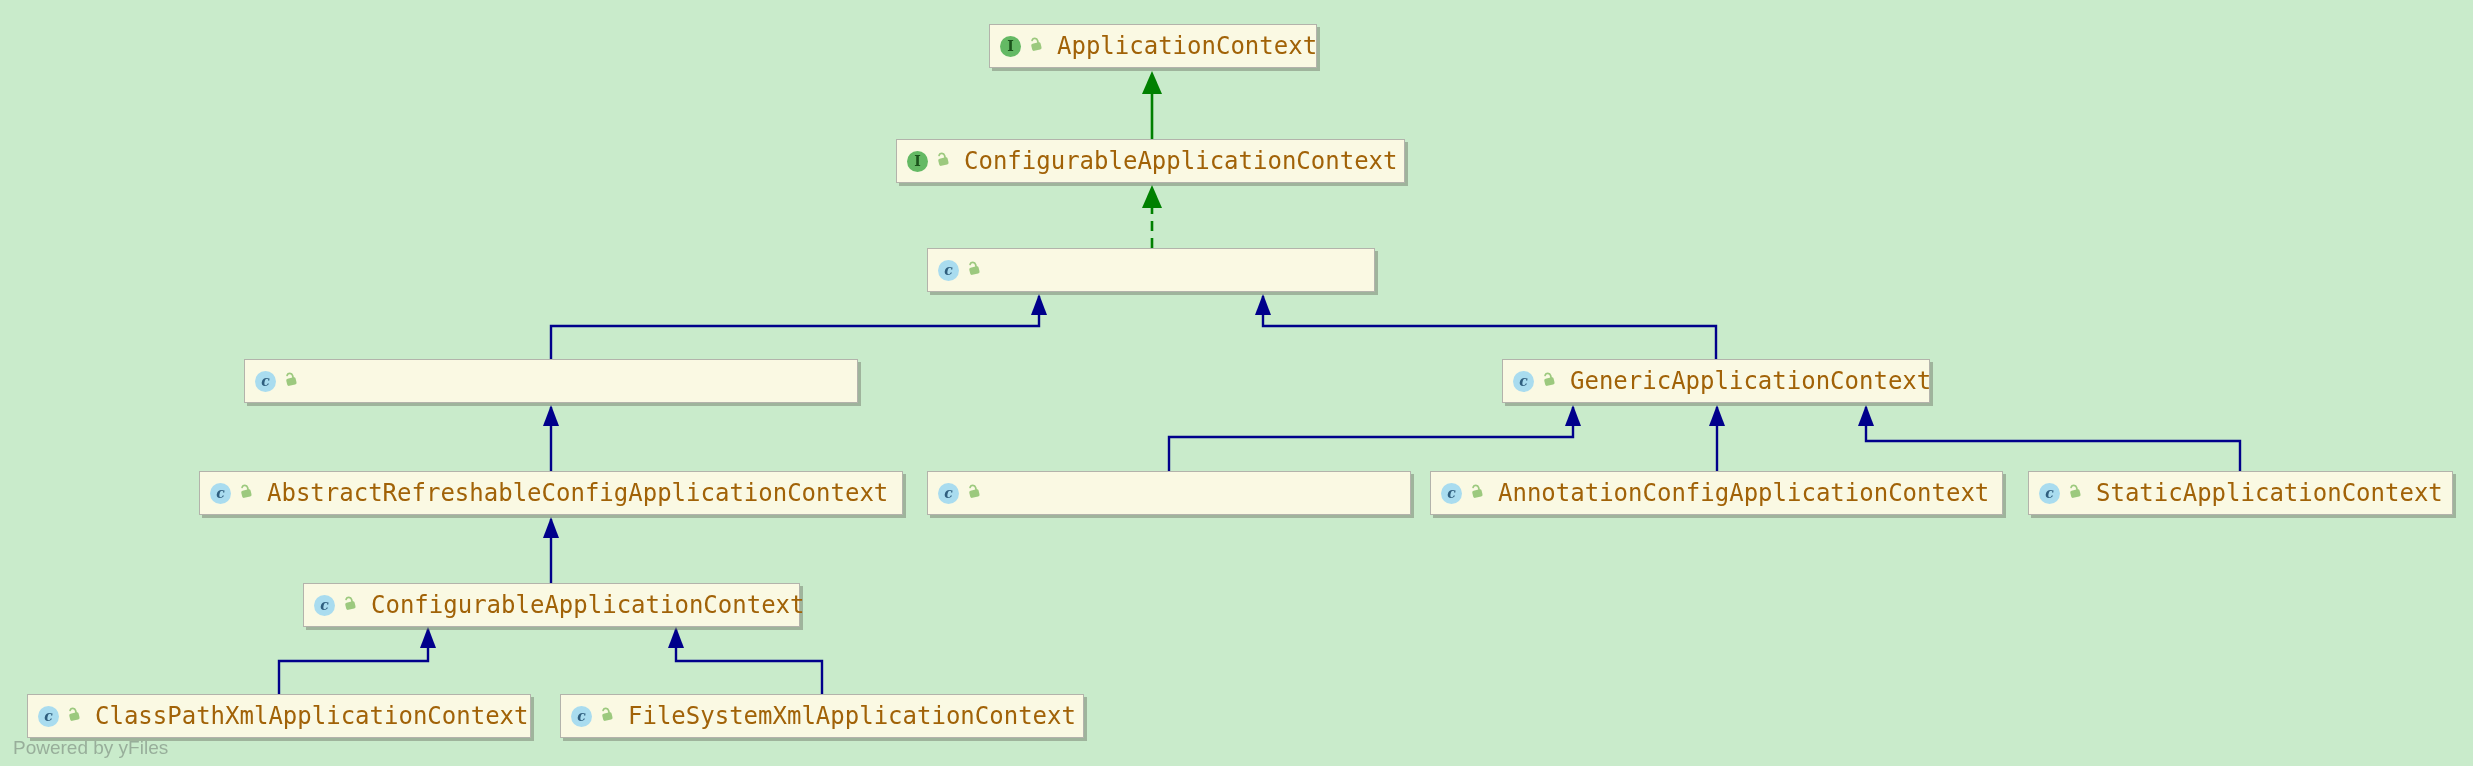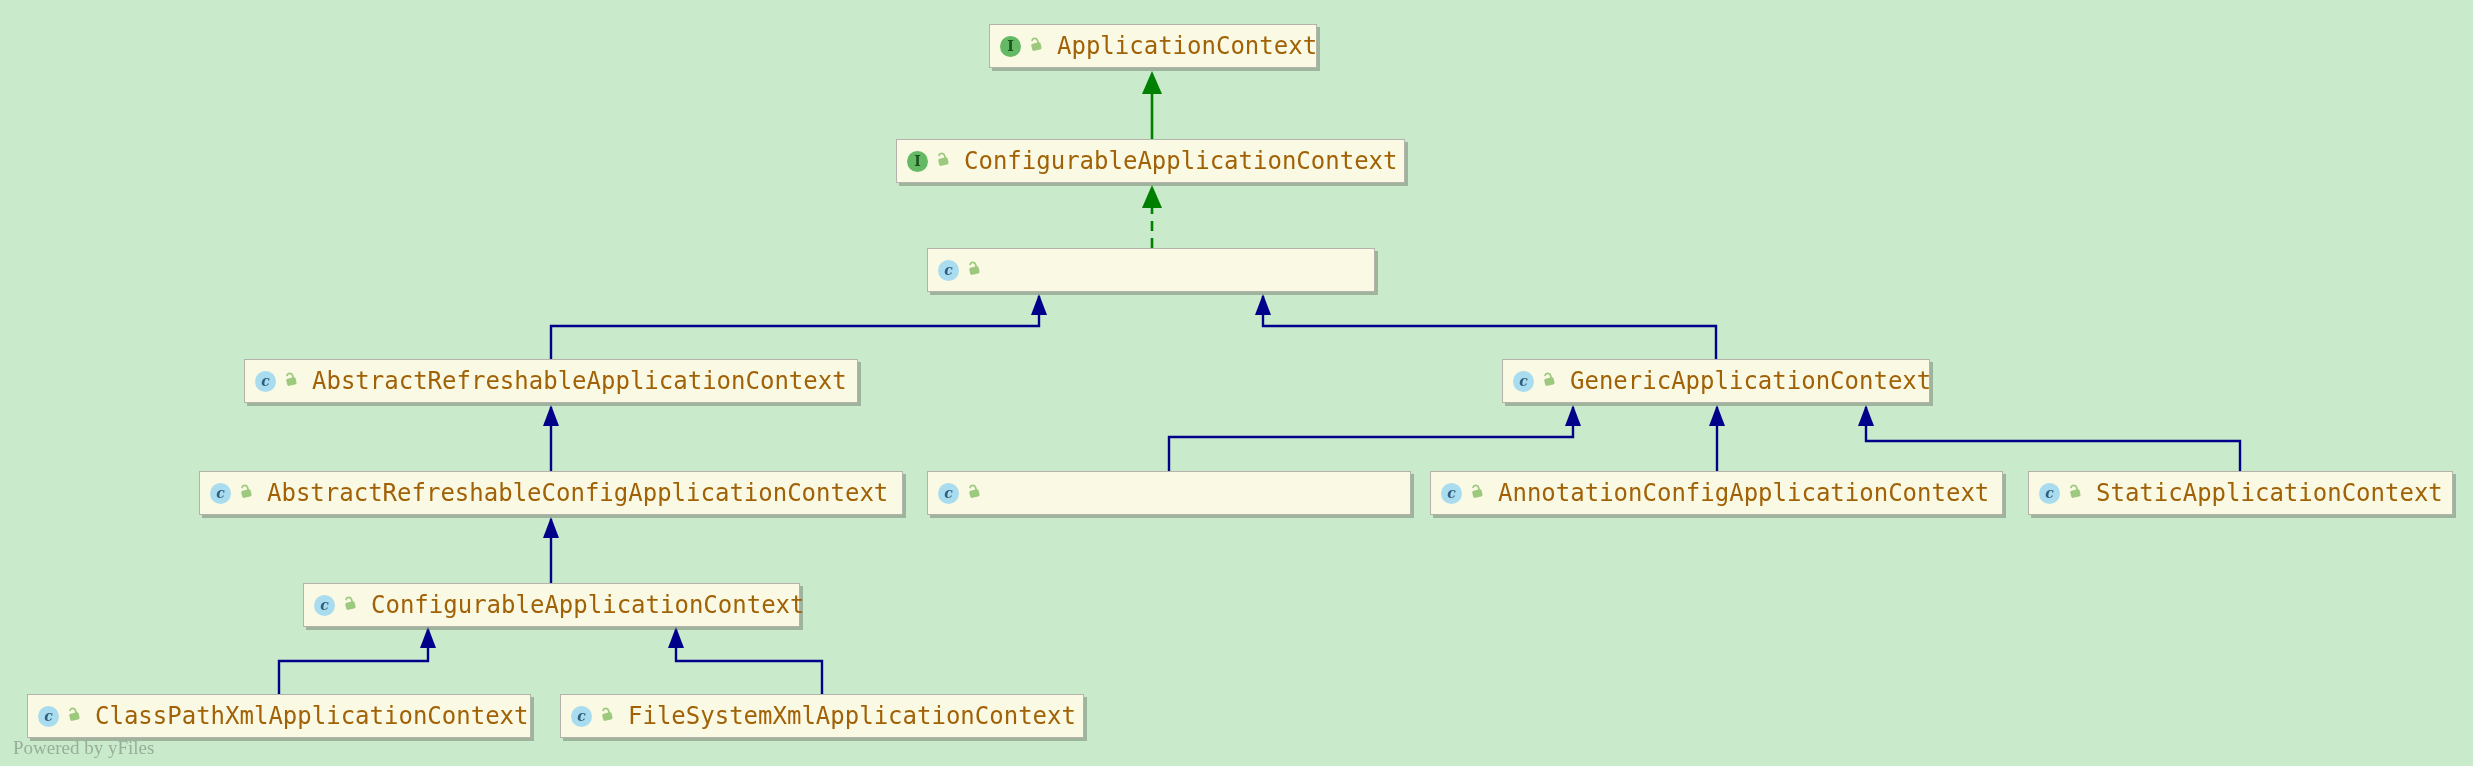--- a/index.html
+++ b/index.html
@@ -42,21 +42,21 @@
   .lock { width: 16px; height: 16px; margin-left: 7px; flex: 0 0 16px; }
   .label {
     margin-left: 13px;
     font-size: 24px;
     color: #a16207;
     letter-spacing: 0px;
   }
   #watermark {
     position: absolute;
     left: 13px; top: 737px;
-    font-family: Liberation Serif, serif;
+    font-family: Liberation Sans, sans-serif;
     font-size: 19px;
     color: rgba(112,124,114,0.55);
   }
 </style>
 </head>
 <body>
 
 <svg id="edges" width="2473" height="766" viewBox="0 0 2473 766" xmlns="http://www.w3.org/2000/svg">
     <path d="M1152 139 L1152 92" fill="none" stroke="#008000" stroke-width="2.6"></path>
     <polygon points="1152,71 1142,94 1162,94" fill="#008000"></polygon>
@@ -113,21 +113,20 @@
         </svg></span>
     </div>
     <div class="node class" style="left: 244px; top: 359px; width: 614px;">
       <span class="badge">c</span>
       <span><svg class="lock" viewBox="0 0 16 16" xmlns="http://www.w3.org/2000/svg">
           <g transform="rotate(-14 8 9)">
             <path d="M10.6 7.4 V5.1 a2.9 2.9 0 0 0 -5.3 -1.55" fill="none" stroke="#9CC97E" stroke-width="1.7" stroke-linecap="round"></path>
             <rect x="3.2" y="6.9" width="9.6" height="7.4" rx="1.8" fill="#9CC97E"></rect>
           </g>
         </svg></span>
-      <span class="label">AbstractRefreshableApplicationContext</span>
     </div>
     <div class="node class" style="left: 1502px; top: 359px; width: 428px;">
       <span class="badge">c</span>
       <span><svg class="lock" viewBox="0 0 16 16" xmlns="http://www.w3.org/2000/svg">
           <g transform="rotate(-14 8 9)">
             <path d="M10.6 7.4 V5.1 a2.9 2.9 0 0 0 -5.3 -1.55" fill="none" stroke="#9CC97E" stroke-width="1.7" stroke-linecap="round"></path>
             <rect x="3.2" y="6.9" width="9.6" height="7.4" rx="1.8" fill="#9CC97E"></rect>
           </g>
         </svg></span>
       <span class="label">GenericApplicationContext</span>

